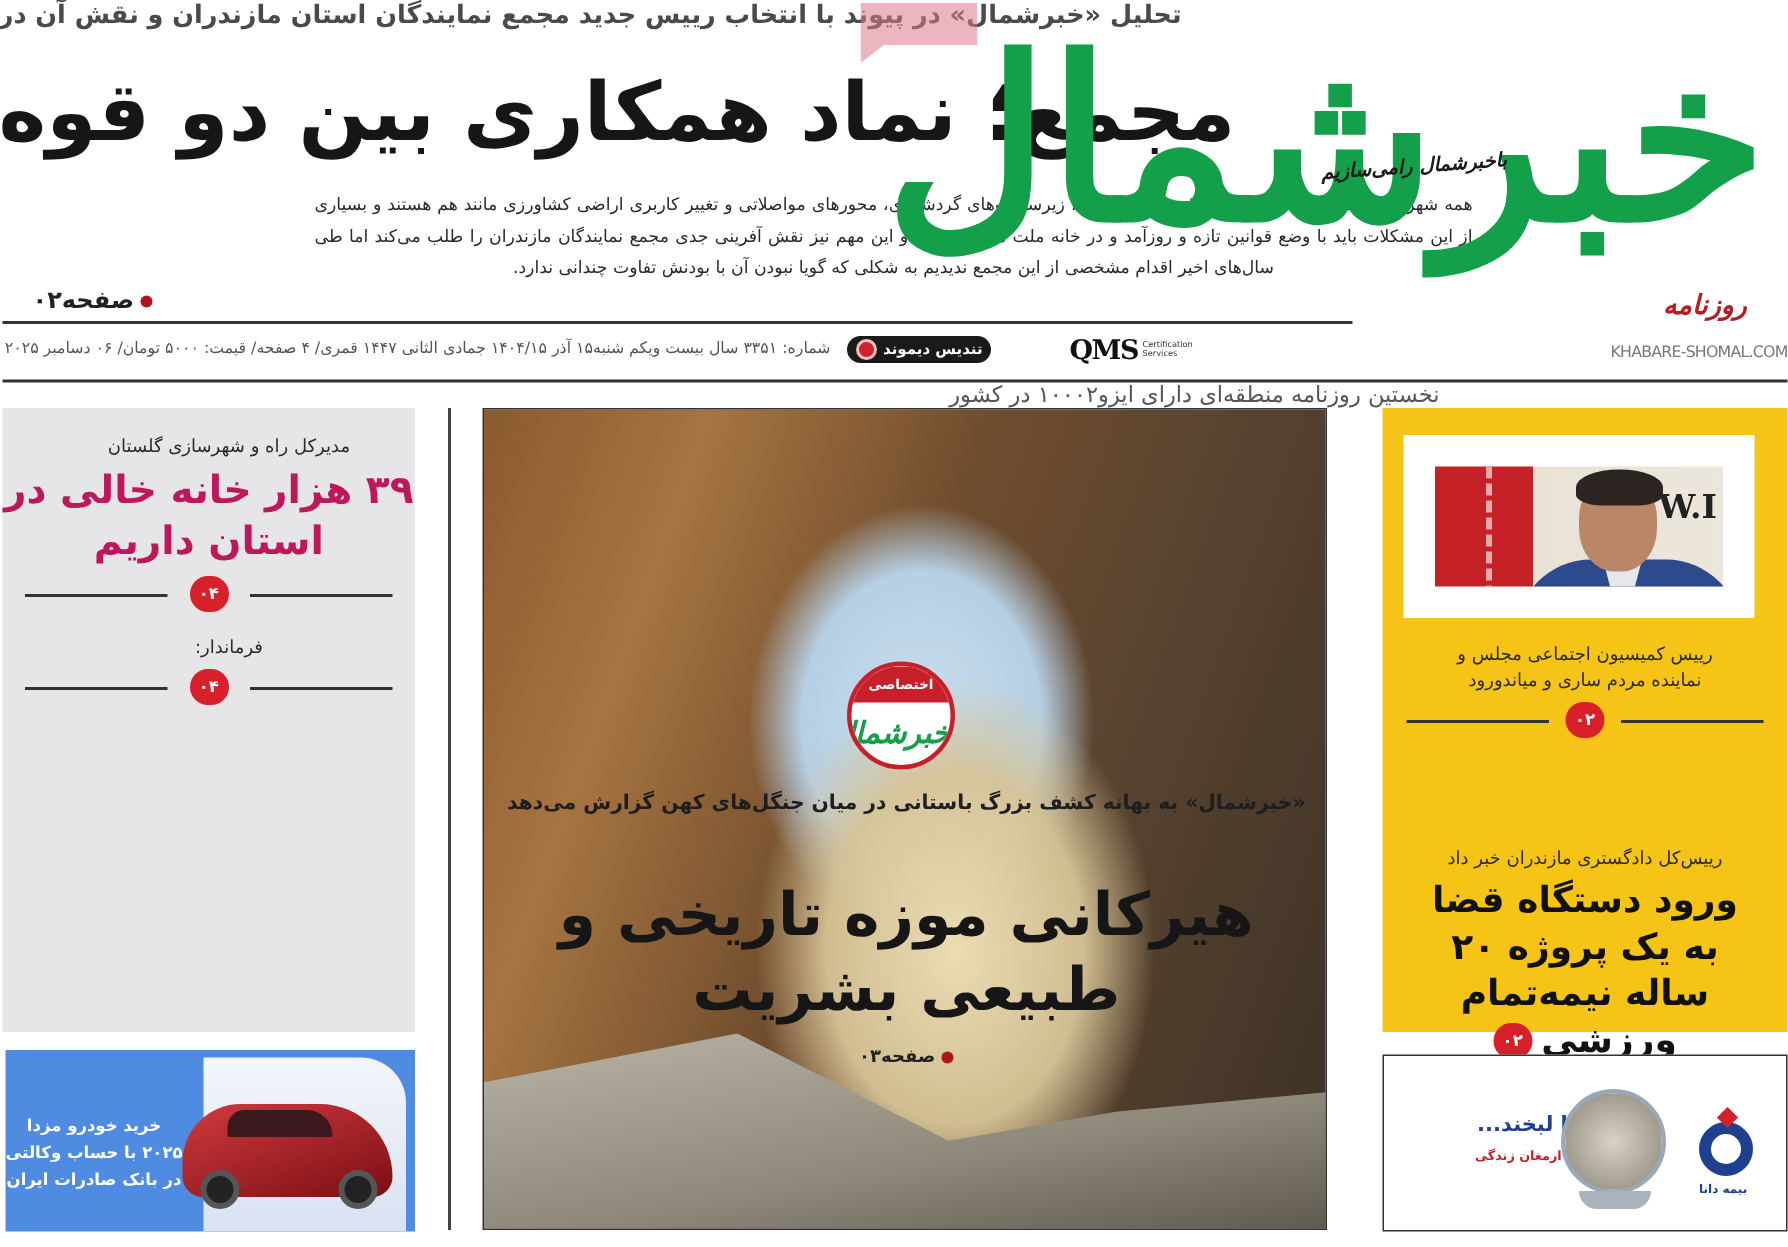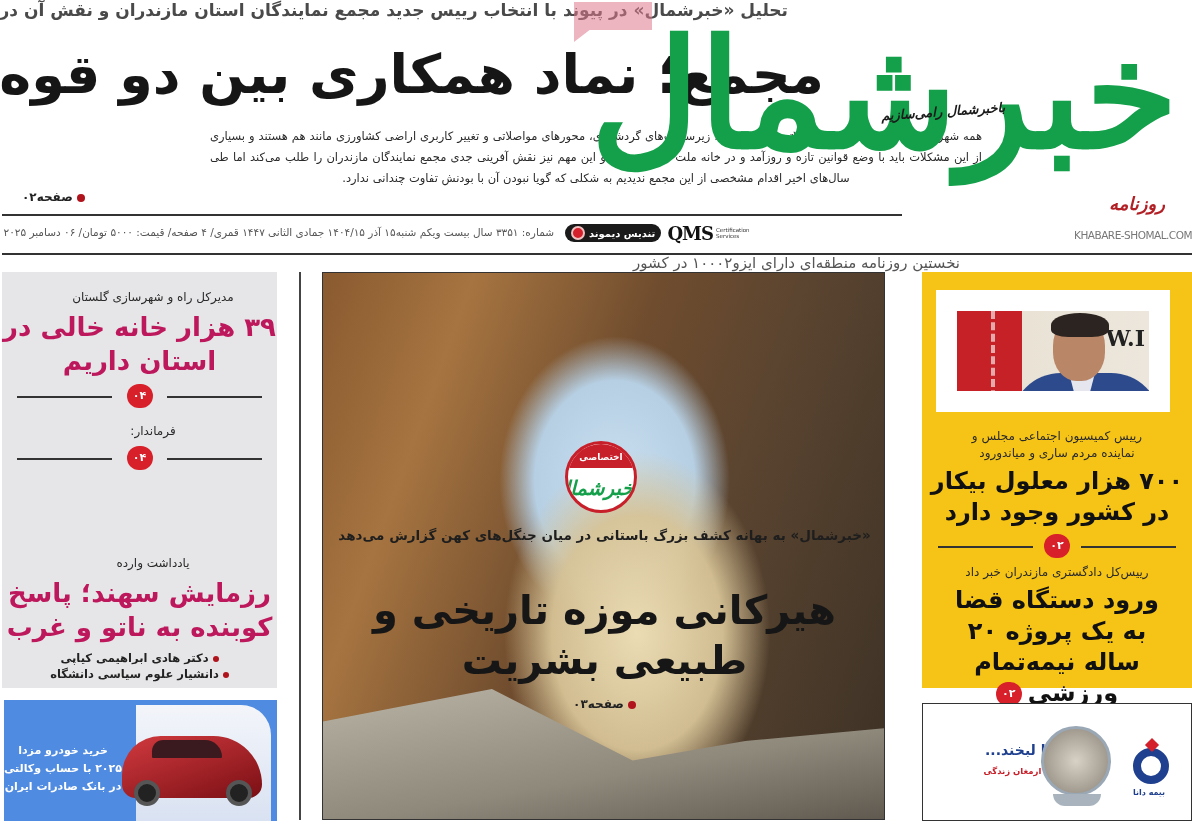--- a/index.html
+++ b/index.html
@@ -8,29 +8,29 @@
 
   
   .header { position: absolute; left: 0; top: 0; width: 1192px; height: 262px; }
   .kicker { position: absolute; right: 404px; top: 0; width: 790px; height: 26px; text-align: right;
             font-size: 17px; font-weight: bold; color: #4a4a4a; white-space: nowrap; }
   .watermark { position: absolute; left: 574px; top: 2px; width: 78px; height: 40px; background: rgba(222,120,140,0.55);
                clip-path: polygon(0 0,100% 0,100% 70%,20% 70%,0 100%); }
   .main-headline { position: absolute; right: 368px; top: 42px; width: 820px; text-align: right;
                    font-size: 54px; font-weight: bold; color: #161616; line-height: 66px; letter-spacing: -1px; white-space: nowrap; }
   .lead { position: absolute; right: 210px; top: 126px; width: 772px; font-size: 11.5px; line-height: 21px; color: #2a2a2a; text-align: justify; text-align-last: center; }
-  .lead-page { position: absolute; left: 22px; top: 190px; font-size: 12px; font-weight: bold; color: #222; direction: rtl; }
+  .lead-page { position: absolute; left: 22px; top: 190px; font-size: 16px; font-weight: bold; color: #222; direction: rtl; }
   .dot { display: inline-block; width: 8px; height: 8px; border-radius: 50%; background: #b0131c; margin-left: 4px; vertical-align: middle; }
 
   .rule-top { position: absolute; left: 2px; top: 214px; width: 900px; height: 2px; background: #333; }
   .rule-bottom { position: absolute; left: 2px; top: 253px; width: 1190px; height: 2px; background: #333; }
 
   .issue-line { position: absolute; left: 4px; top: 226px; width: 550px; font-size: 10.5px; color: #555; text-align: left; direction: rtl; white-space: nowrap; }
   .badges { position: absolute; left: 565px; top: 222px; height: 22px; display: flex; flex-direction: row-reverse; align-items: center; gap: 6px; direction: ltr; }
-  .qms { font-family: "DejaVu Serif", serif; font-weight: bold; font-size: 18px; color: #111; letter-spacing: -1px; }
+  .qms { font-family: "DejaVu Serif", serif; font-weight: bold; font-size: 18px; color: #111; letter-spacing: -1px; margin-left: 46px; }
   .qms-sub { font-size: 5.5px; color: #333; line-height: 6px; width: 34px; text-align: left; }
   .qms-wrap { display: flex; align-items: center; gap: 3px; }
   .badge-pill { background: #1a1a1a; color: #fff; font-size: 10px; font-weight: bold; border-radius: 10px; padding: 2px 6px; display: flex; align-items: center; gap: 4px; }
   .badge-flower { width: 14px; height: 14px; border-radius: 50%; background: #d4202a; border: 2px solid #f0c0c0; }
   .iso-line { position: absolute; right: 232px; top: 226px; font-size: 15px; color: #555; white-space: nowrap; margin-top: 28px; }
   .site-url { position: absolute; right: 0; top: 229px; font-size: 10.5px; color: #777; letter-spacing: -0.5px; direction: ltr; white-space: nowrap; margin-left: 16px; }
 
   
   .logo { position: absolute; left: 845px; top: 0; width: 347px; height: 218px; }
   .logo-word { position: absolute; right: 14px; top: -6px; font-size: 150px; font-weight: bold; color: #14a04a; font-family: "DejaVu Serif", serif; line-height: 200px; letter-spacing: -8px; }
@@ -146,28 +146,20 @@
     <div class="page-sep">
       <span class="page-num">۰۴</span>
     </div>
   </div>
   <div class="story" style="top:150px;">
     <div class="pre">فرماندار:</div>
     <div class="page-sep">
       <span class="page-num">۰۴</span>
     </div>
   </div>
-  <div class="story" style="top:282px;">
-    <div class="pre">یادداشت وارده</div>
-    <div class="hl" style="margin-top:4px;">رزمایش سهند؛ پاسخ کوبنده به ناتو و غرب</div>
-    <div class="authors">
-      <div><span class="dot"></span><span>دکتر هادی ابراهیمی کیاپی</span></div>
-      <div><span class="dot"></span><span>دانشیار علوم سیاسی دانشگاه</span></div>
-    </div>
-  </div>
 </div>
 
 <div class="car-ad">
   <div class="panel"></div>
   <div class="car"></div>
   <div class="wheel" style="left:130px;"></div>
   <div class="wheel" style="left:222px;"></div>
   <div class="text">خرید خودرو مزدا ۲۰۲۵ با حساب وکالتی در بانک صادرات ایران</div>
 </div>
 
@@ -192,21 +184,20 @@
       <div class="pattern"></div>
       <div class="www">WW.I</div>
       <div class="suit"></div>
       <div class="shirt"></div>
       <div class="head"></div>
       <div class="hair"></div>
     </div>
   </div>
   <div class="r-story" style="top:156px;">
     <div class="pre" style="padding:0 40px;">رییس کمیسیون اجتماعی مجلس و نماینده مردم ساری و میاندورود</div>
-    <div class="hl" style="margin-top:4px;">۷۰۰ هزار معلول بیکار در کشور وجود دارد</div>
     <div class="page-sep">
       <span class="page-num">۰۲</span>
     </div>
   </div>
   <div class="r-story" style="top:292px;">
     <div class="pre">رییس‌کل دادگستری مازندران خبر داد</div>
     <div class="hl" style="margin-top:4px; padding:0 18px;">
       <span>ورود دستگاه قضا به یک پروژه ۲۰ ساله نیمه‌تمام ورزشی</span><span class="inline-pn">۰۲</span>
     </div>
   </div>

